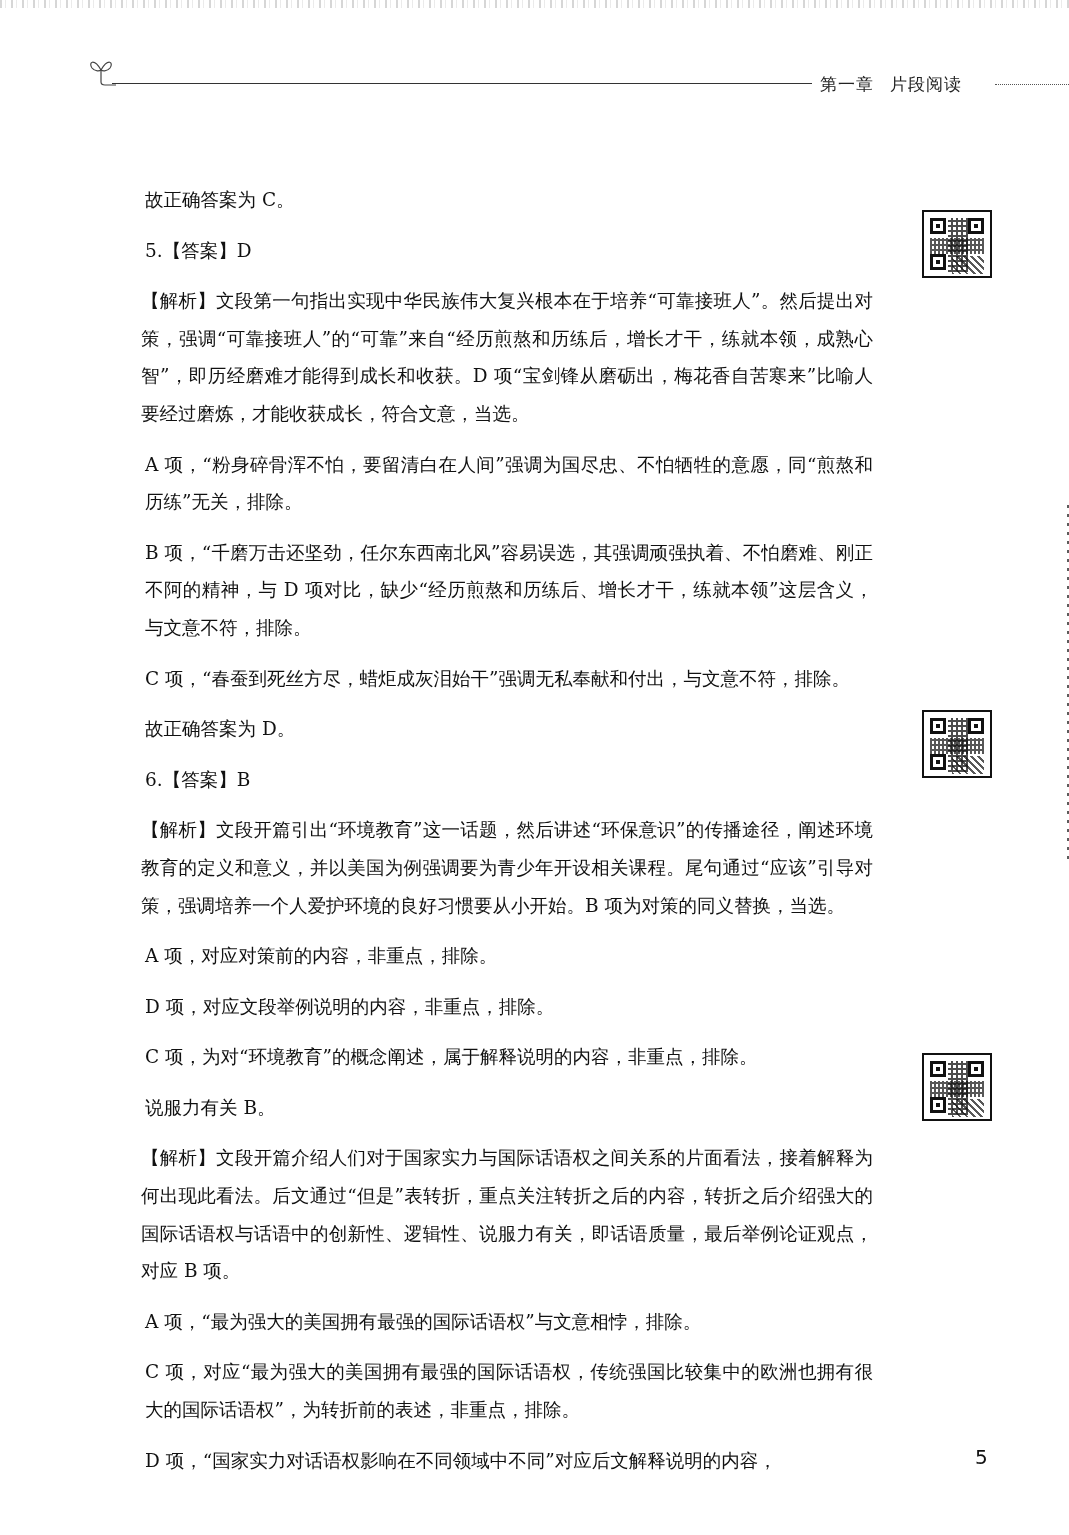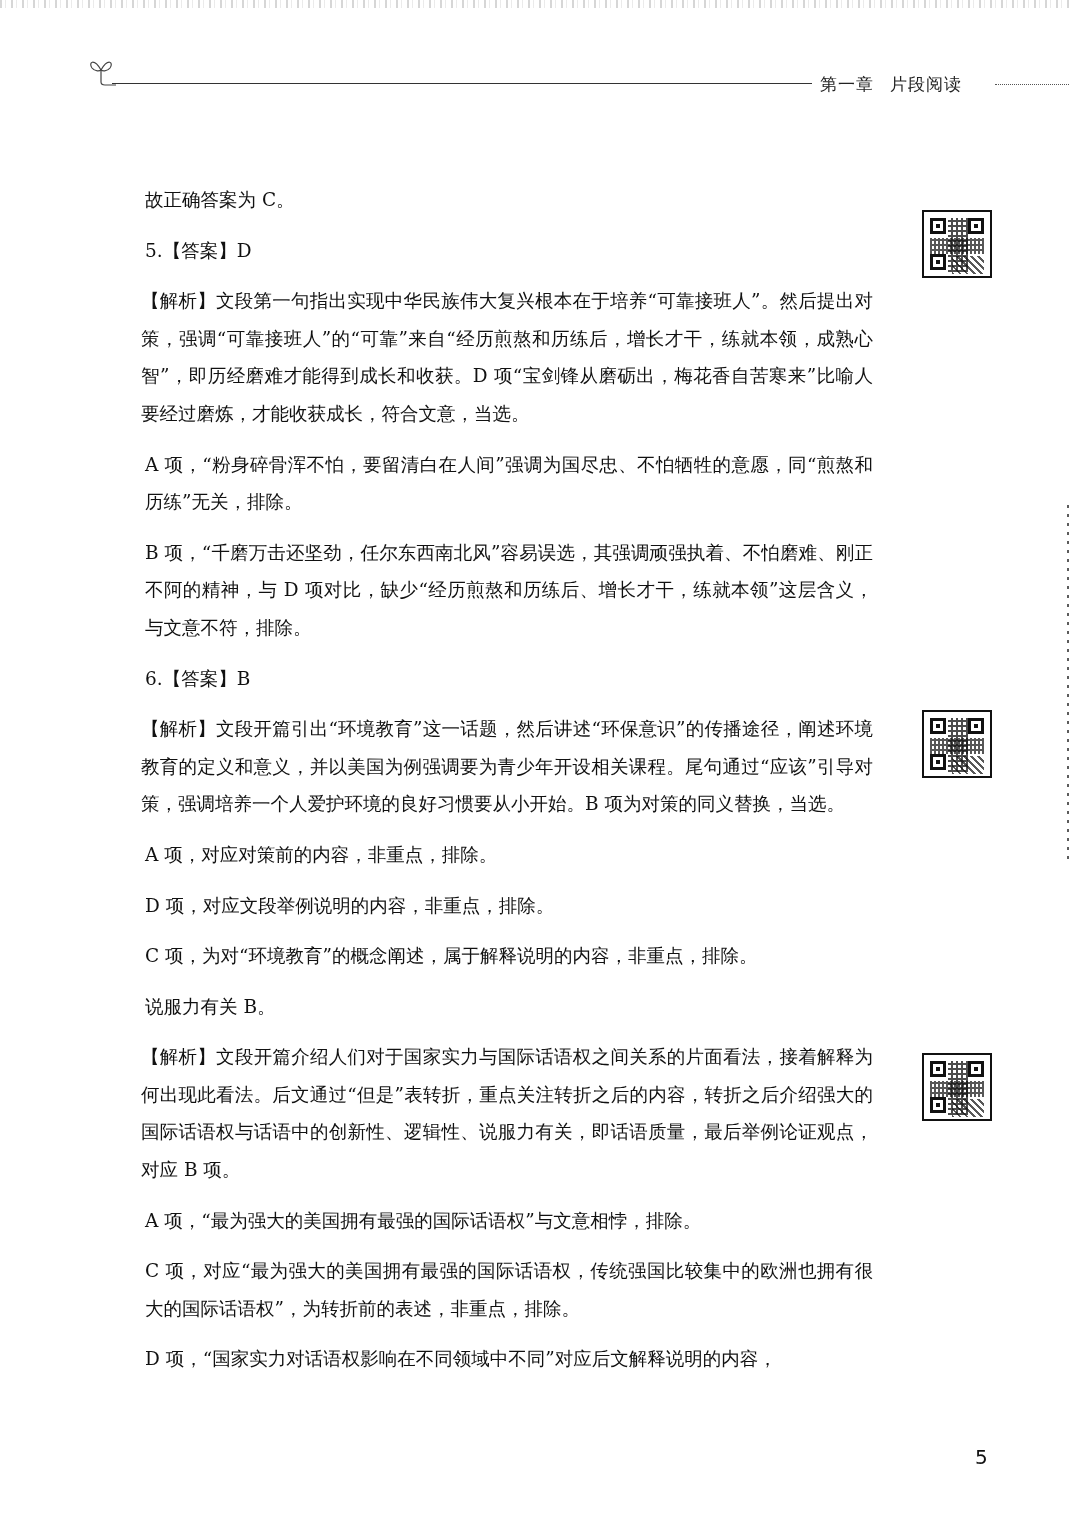--- a/index.html
+++ b/index.html
@@ -94,20 +94,22 @@
   </div>
   <div class="rule-right"></div>
 </div>
 
 <div class="content">
   <p class="p indent">故正确答案为 C。</p>
   <p class="p indent">5.【答案】D</p>
   <p class="p">【解析】文段第一句指出实现中华民族伟大复兴根本在于培养“可靠接班人”。然后提出对策，强调“可靠接班人”的“可靠”来自“经历煎熬和历练后，增长才干，练就本领，成熟心智”，即历经磨难才能得到成长和收获。D 项“宝剑锋从磨砺出，梅花香自苦寒来”比喻人要经过磨炼，才能收获成长，符合文意，当选。</p>
   <p class="p indent">A 项，“粉身碎骨浑不怕，要留清白在人间”强调为国尽忠、不怕牺牲的意愿，同“煎熬和历练”无关，排除。</p>
   <p class="p indent">B 项，“千磨万击还坚劲，任尔东西南北风”容易误选，其强调顽强执着、不怕磨难、刚正不阿的精神，与 D 项对比，缺少“经历煎熬和历练后、增长才干，练就本领”这层含义，与文意不符，排除。</p>
+  <p class="p indent">C 项，“春蚕到死丝方尽，蜡炬成灰泪始干”强调无私奉献和付出，与文意不符，排除。</p>
+  <p class="p indent">故正确答案为 D。</p>
   <p class="p indent">6.【答案】B</p>
   <p class="p">【解析】文段开篇引出“环境教育”这一话题，然后讲述“环保意识”的传播途径，阐述环境教育的定义和意义，并以美国为例强调要为青少年开设相关课程。尾句通过“应该”引导对策，强调培养一个人爱护环境的良好习惯要从小开始。B 项为对策的同义替换，当选。</p>
   <p class="p indent">A 项，对应对策前的内容，非重点，排除。</p>
   <p class="p indent">D 项，对应文段举例说明的内容，非重点，排除。</p>
   <p class="p indent">C 项，为对“环境教育”的概念阐述，属于解释说明的内容，非重点，排除。</p>
   <p class="p indent">说服力有关 B。</p>
   <p class="p">【解析】文段开篇介绍人们对于国家实力与国际话语权之间关系的片面看法，接着解释为何出现此看法。后文通过“但是”表转折，重点关注转折之后的内容，转折之后介绍强大的国际话语权与话语中的创新性、逻辑性、说服力有关，即话语质量，最后举例论证观点，对应 B 项。</p>
   <p class="p indent">A 项，“最为强大的美国拥有最强的国际话语权”与文意相悖，排除。</p>
   <p class="p indent">C 项，对应“最为强大的美国拥有最强的国际话语权，传统强国比较集中的欧洲也拥有很大的国际话语权”，为转折前的表述，非重点，排除。</p>
   <p class="p indent">D 项，“国家实力对话语权影响在不同领域中不同”对应后文解释说明的内容，</p>

